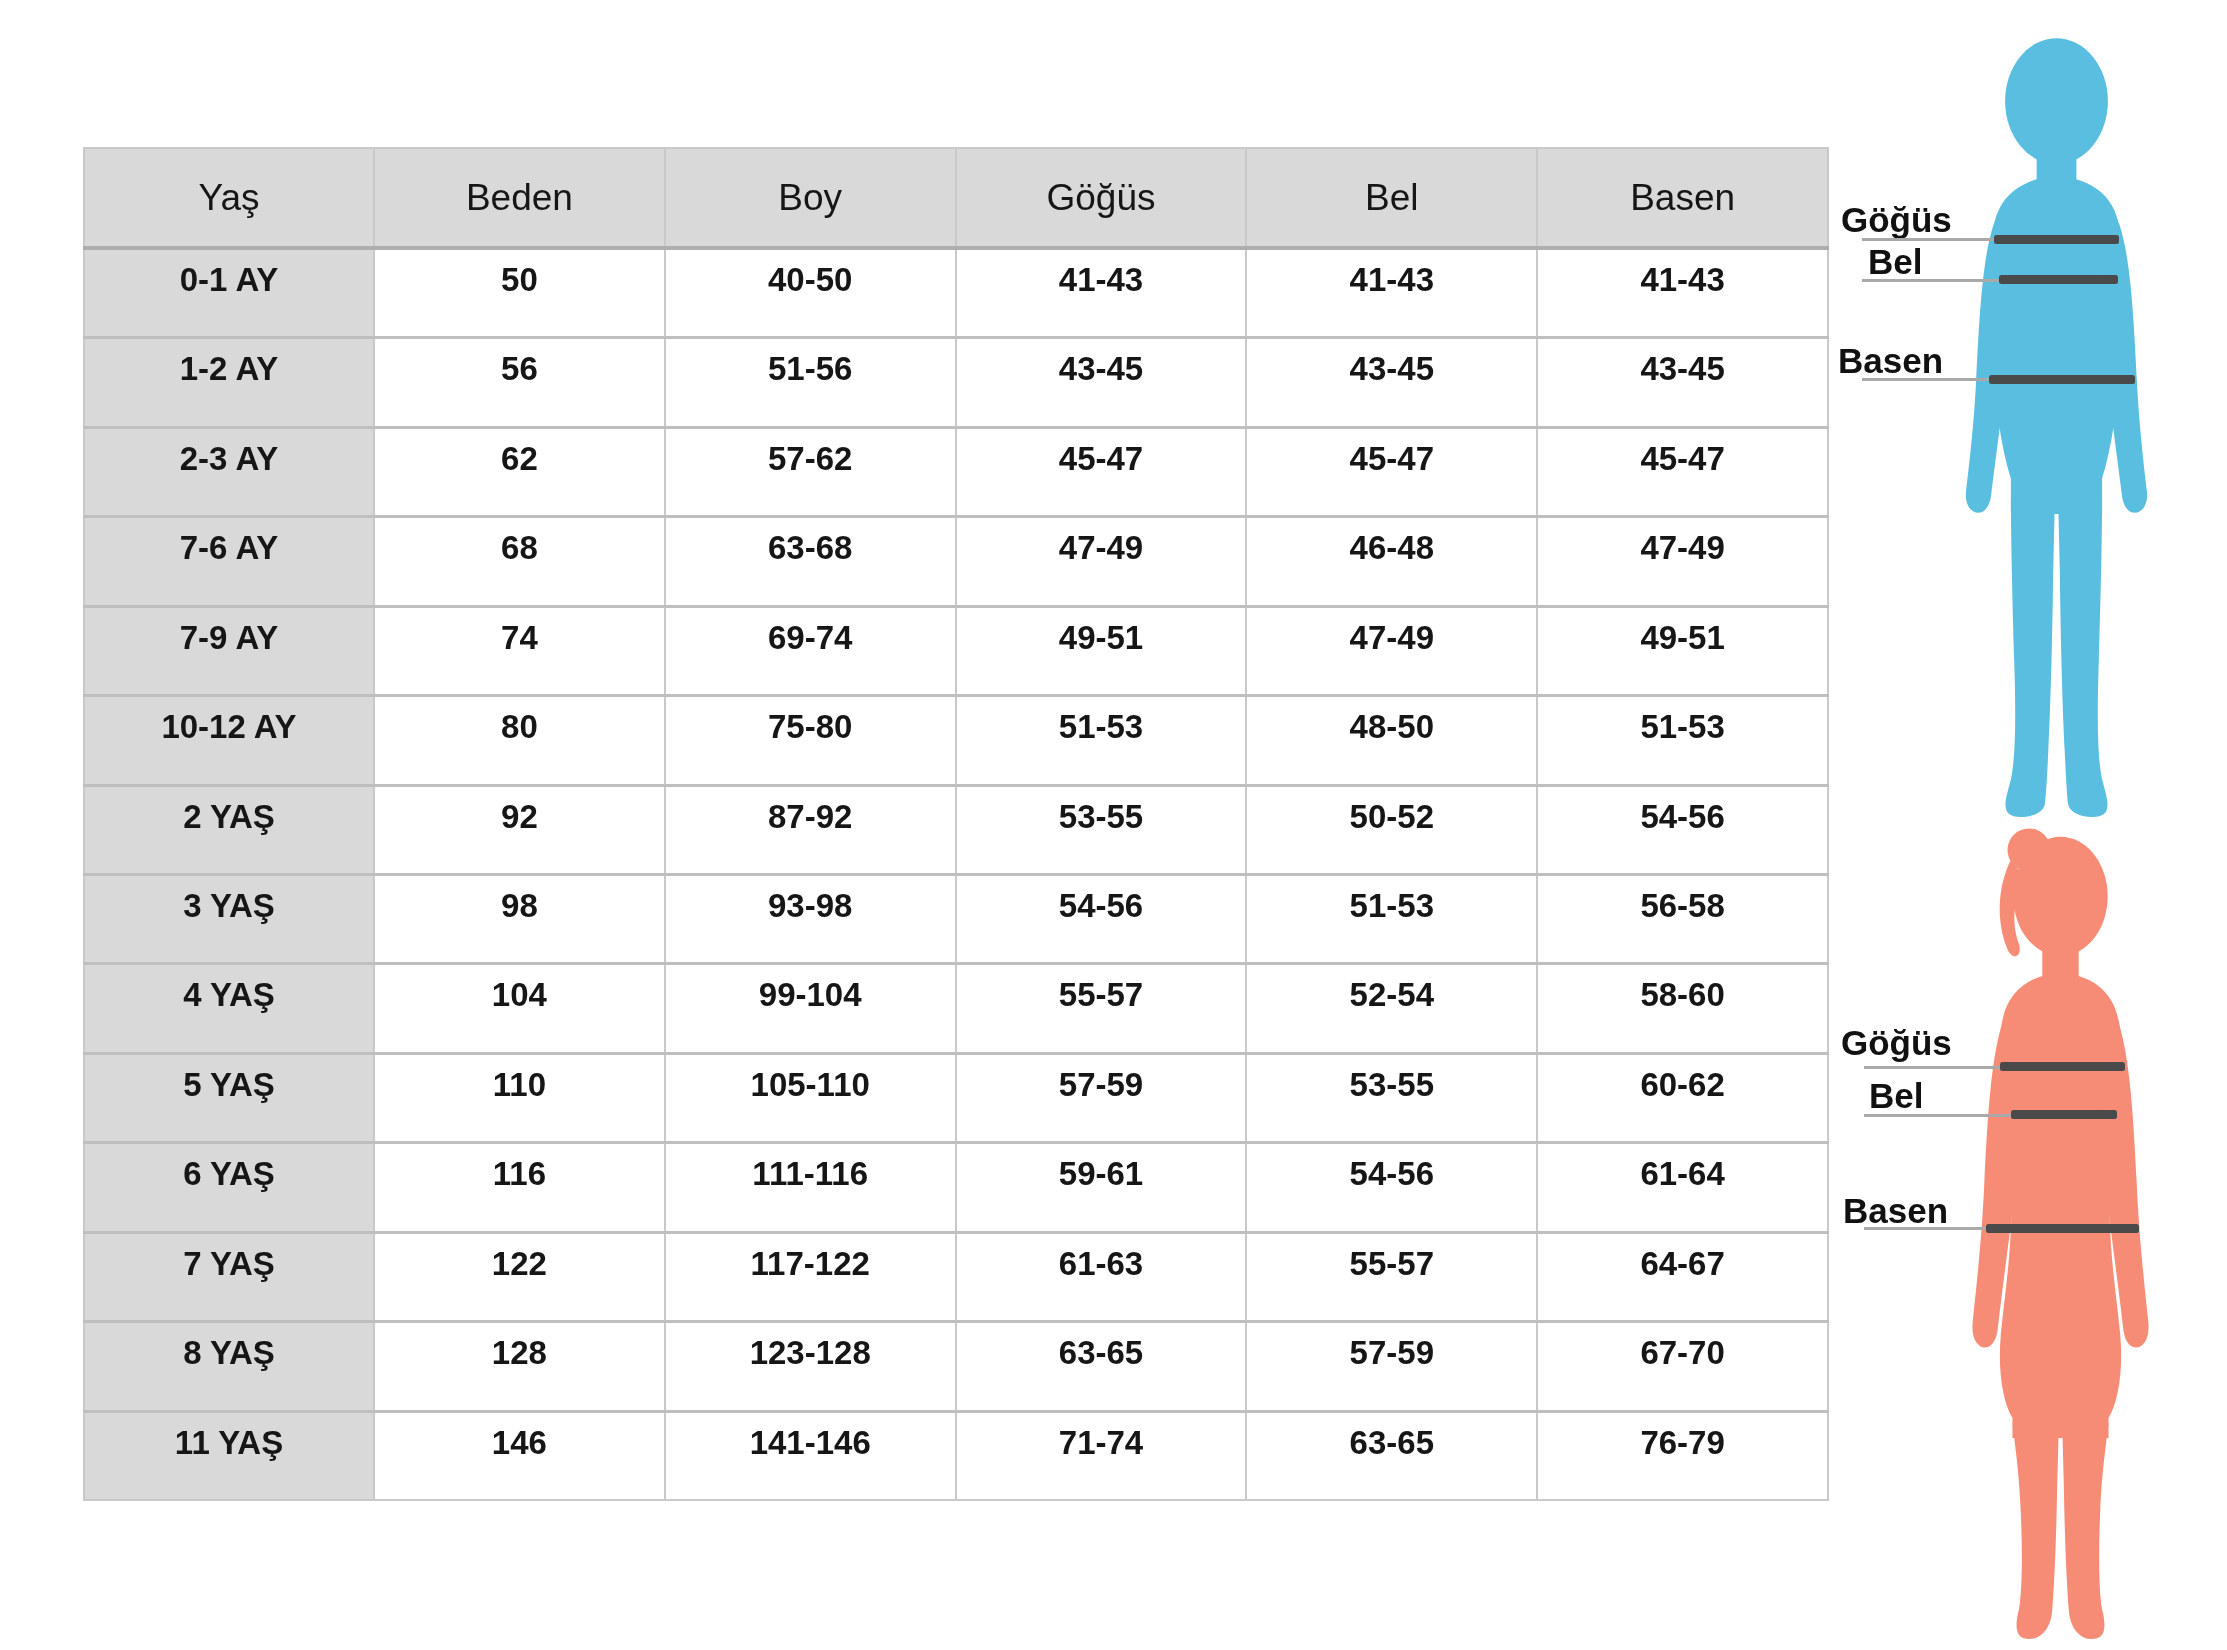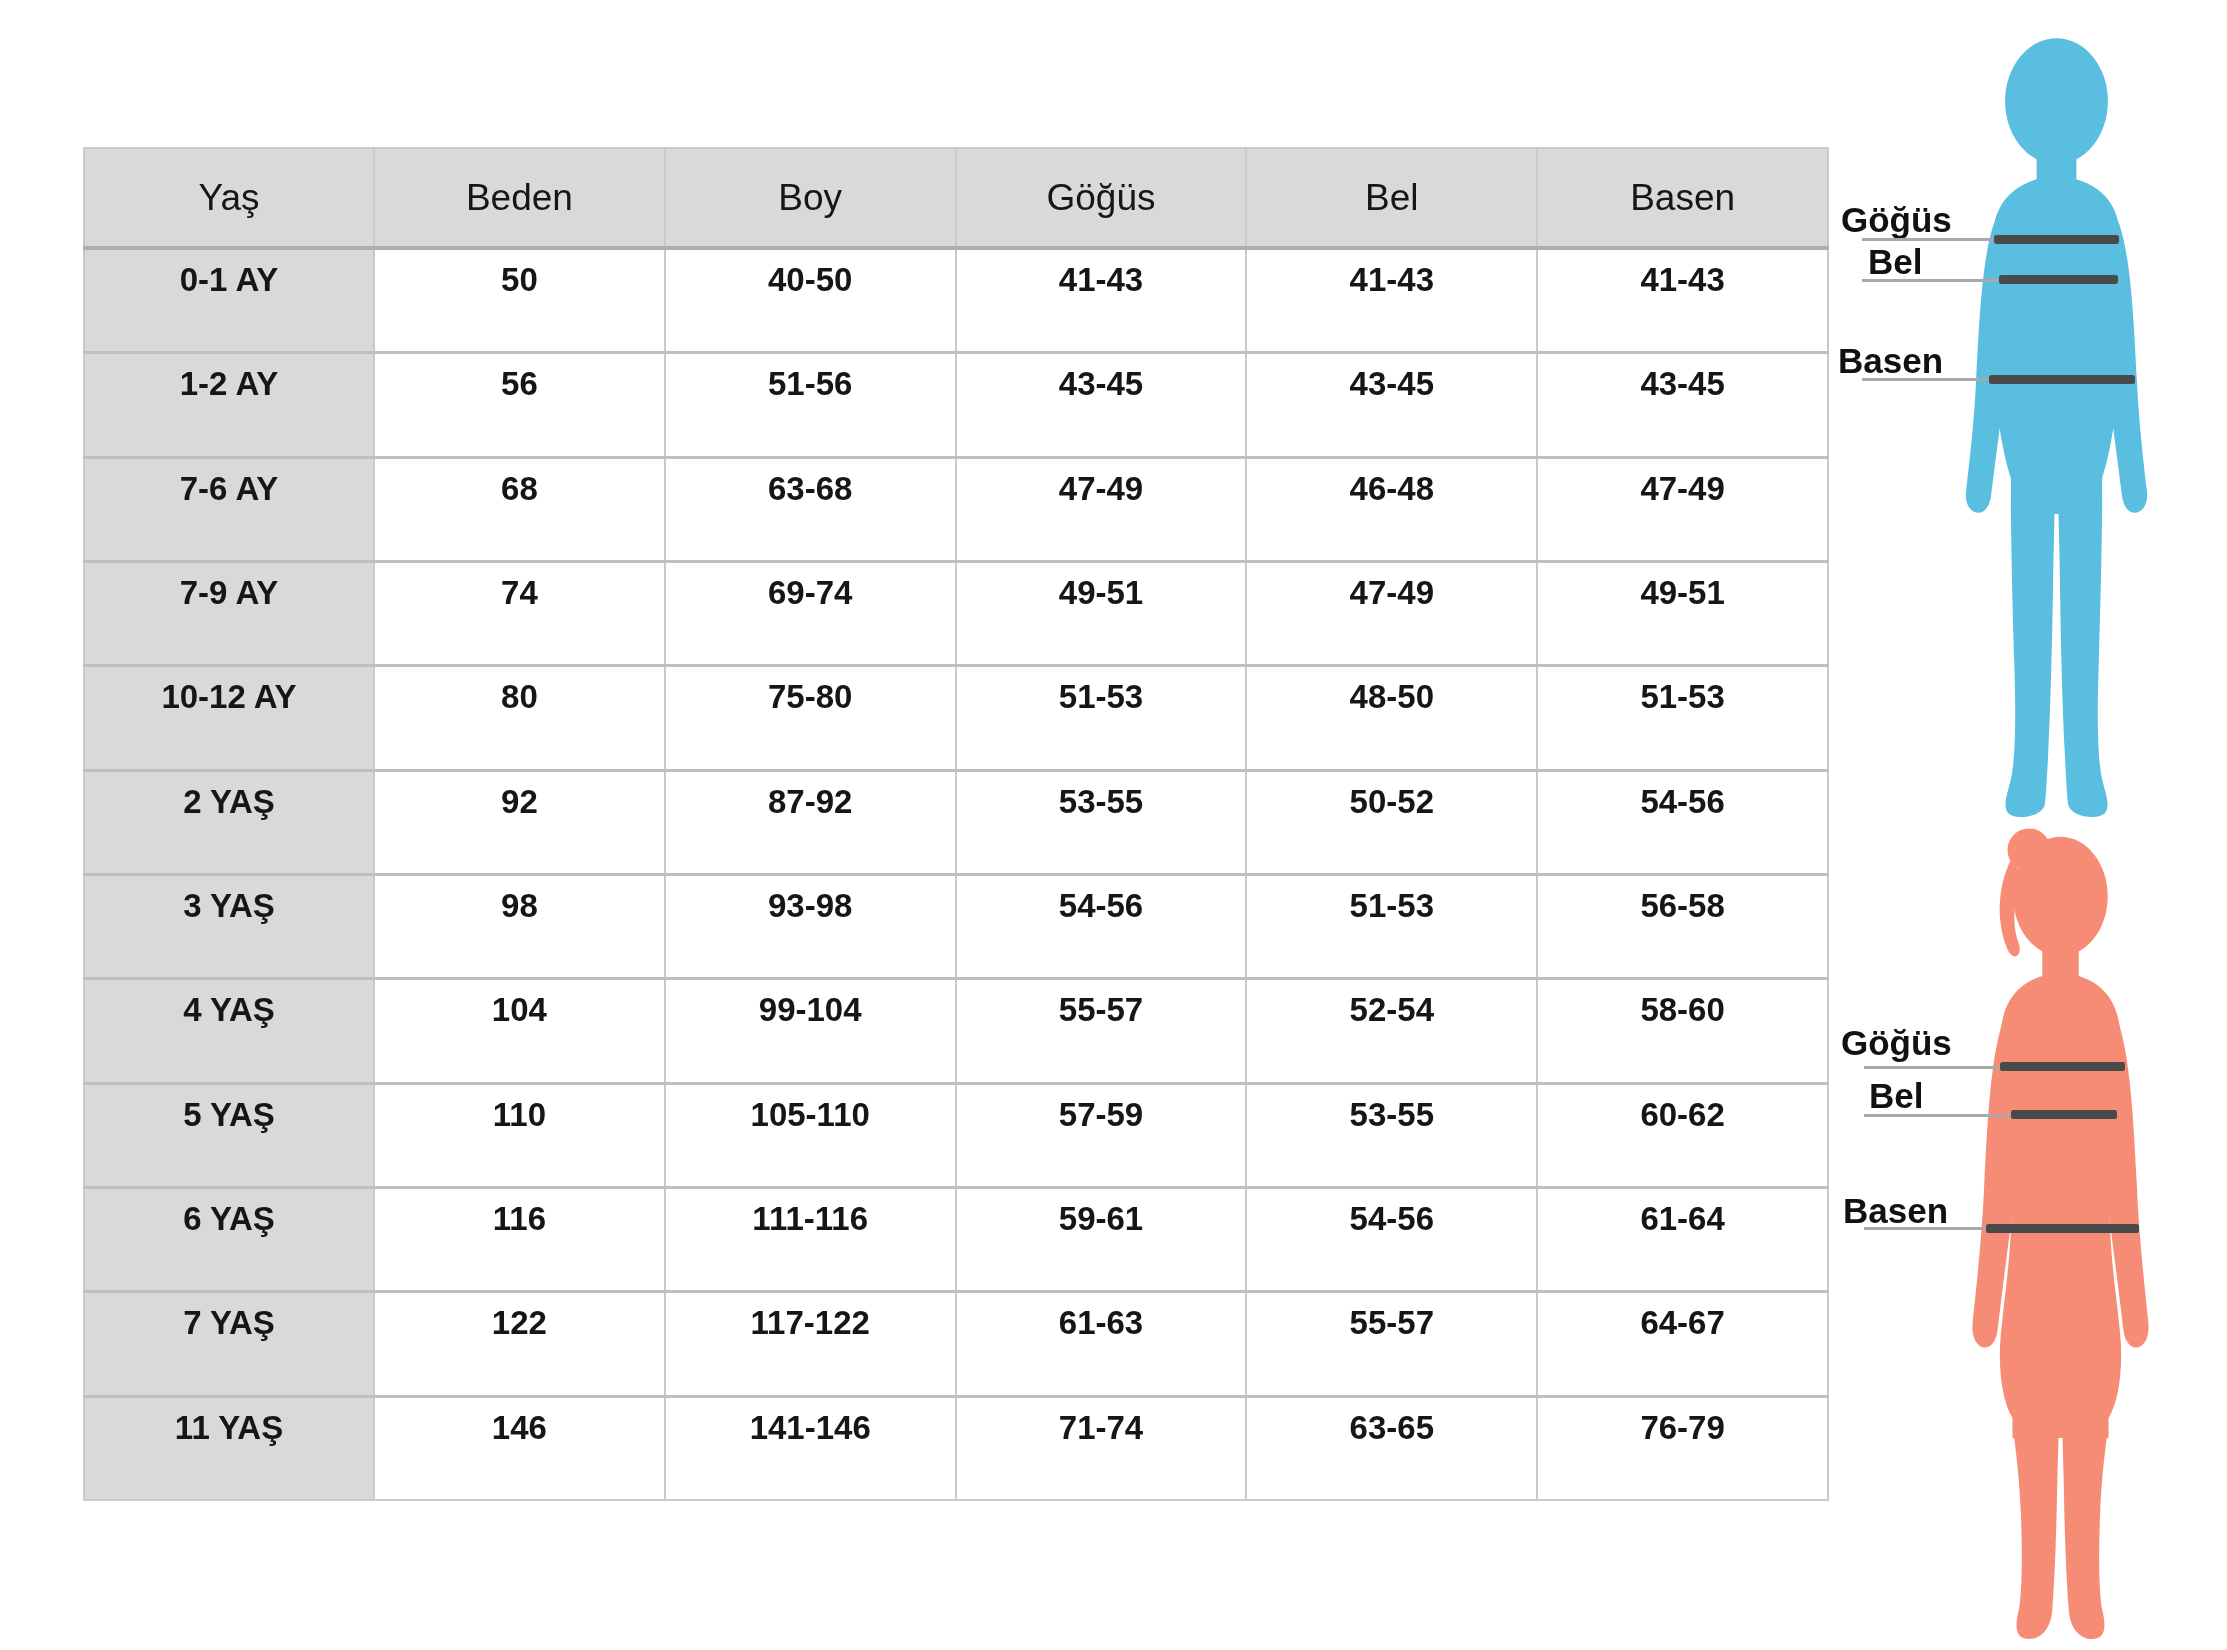--- a/index.html
+++ b/index.html
@@ -73,20 +73,28 @@
       </tr>
       <tr>
         <td class="agecol">1-2 AY</td>
         <td>56</td>
         <td>51-56</td>
         <td>43-45</td>
         <td>43-45</td>
         <td>43-45</td>
       </tr>
       <tr>
+        <td class="agecol">2-3 AY</td>
+        <td>62</td>
+        <td>57-62</td>
+        <td>45-47</td>
+        <td>45-47</td>
+        <td>45-47</td>
+      </tr>
+      <tr>
         <td class="agecol">7-6 AY</td>
         <td>68</td>
         <td>63-68</td>
         <td>47-49</td>
         <td>46-48</td>
         <td>47-49</td>
       </tr>
       <tr>
         <td class="agecol">7-9 AY</td>
         <td>74</td>
@@ -143,20 +151,28 @@
         <td>54-56</td>
         <td>61-64</td>
       </tr>
       <tr>
         <td class="agecol">7 YAŞ</td>
         <td>122</td>
         <td>117-122</td>
         <td>61-63</td>
         <td>55-57</td>
         <td>64-67</td>
+      </tr>
+      <tr>
+        <td class="agecol">8 YAŞ</td>
+        <td>128</td>
+        <td>123-128</td>
+        <td>63-65</td>
+        <td>57-59</td>
+        <td>67-70</td>
       </tr>
       <tr>
         <td class="agecol">11 YAŞ</td>
         <td>146</td>
         <td>141-146</td>
         <td>71-74</td>
         <td>63-65</td>
         <td>76-79</td>
       </tr>
     </tbody>

